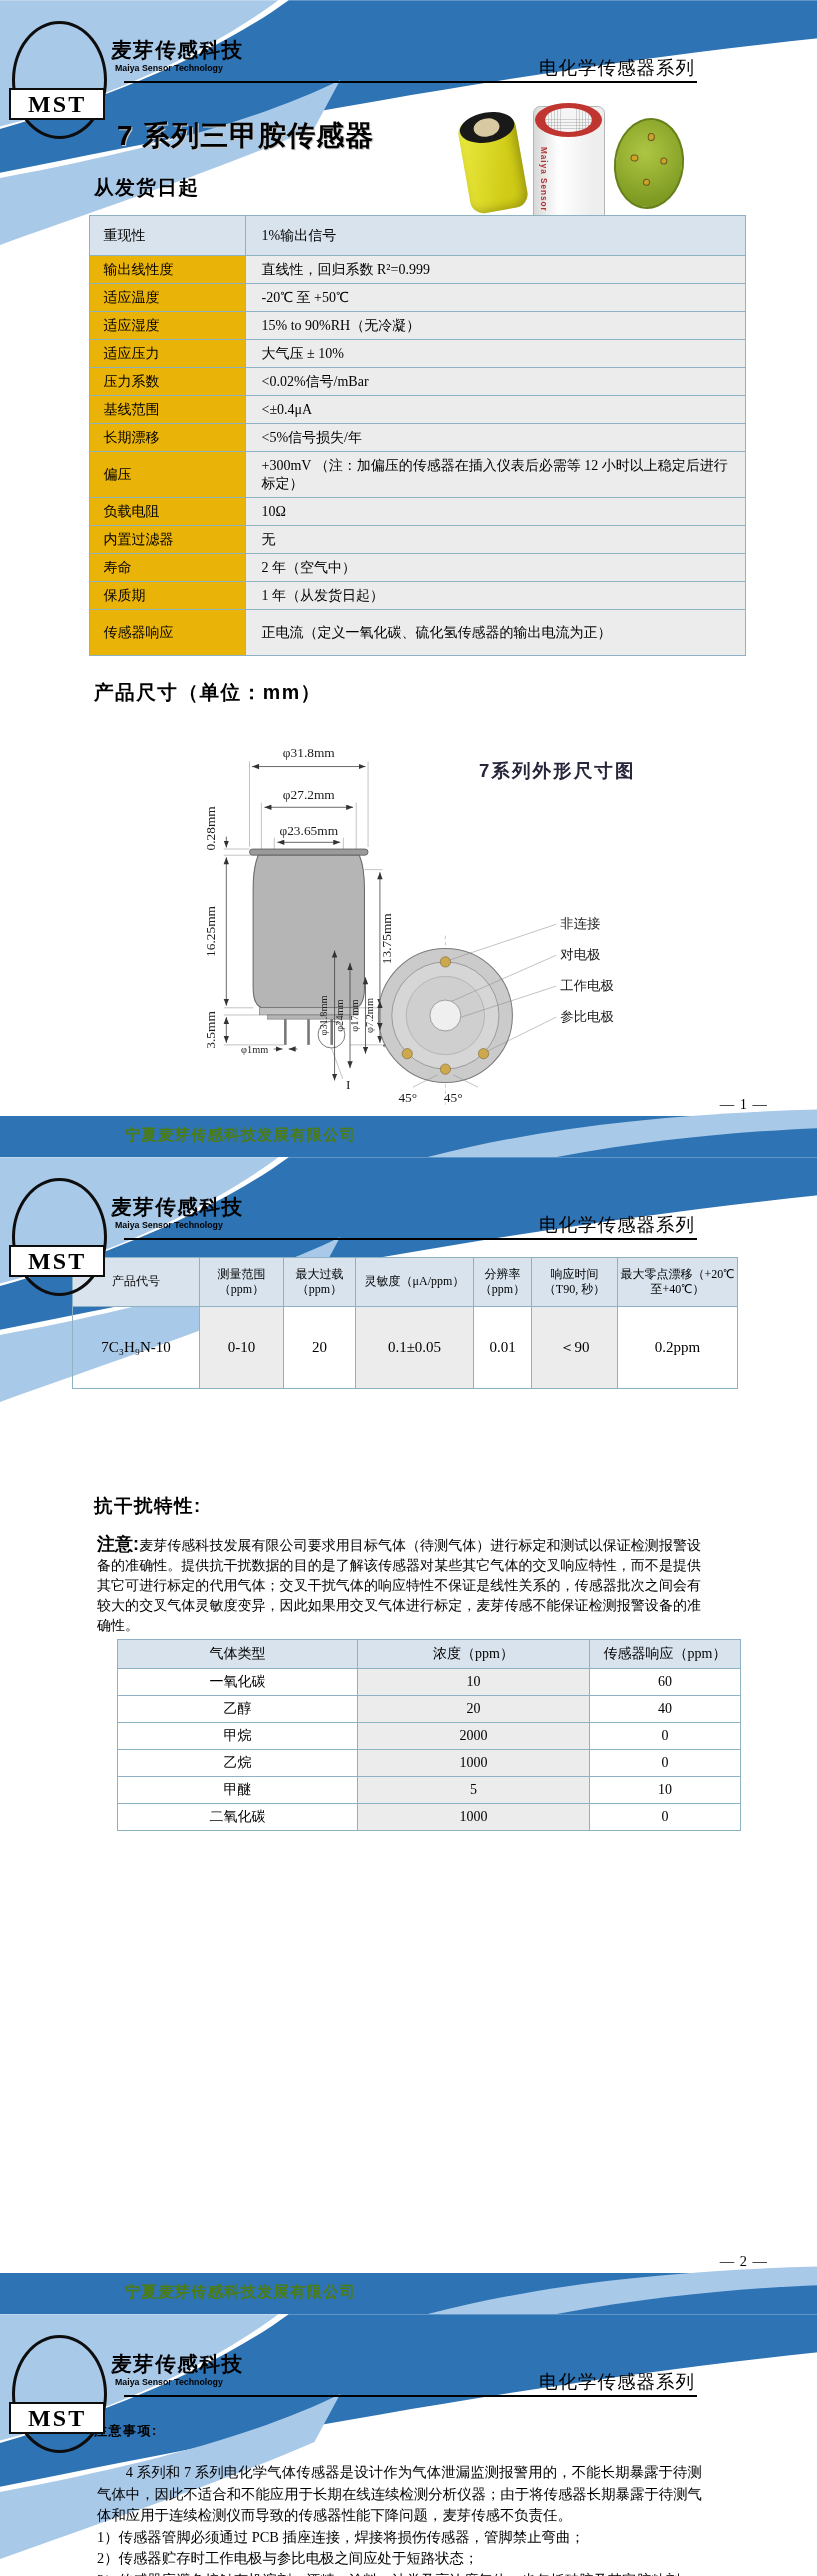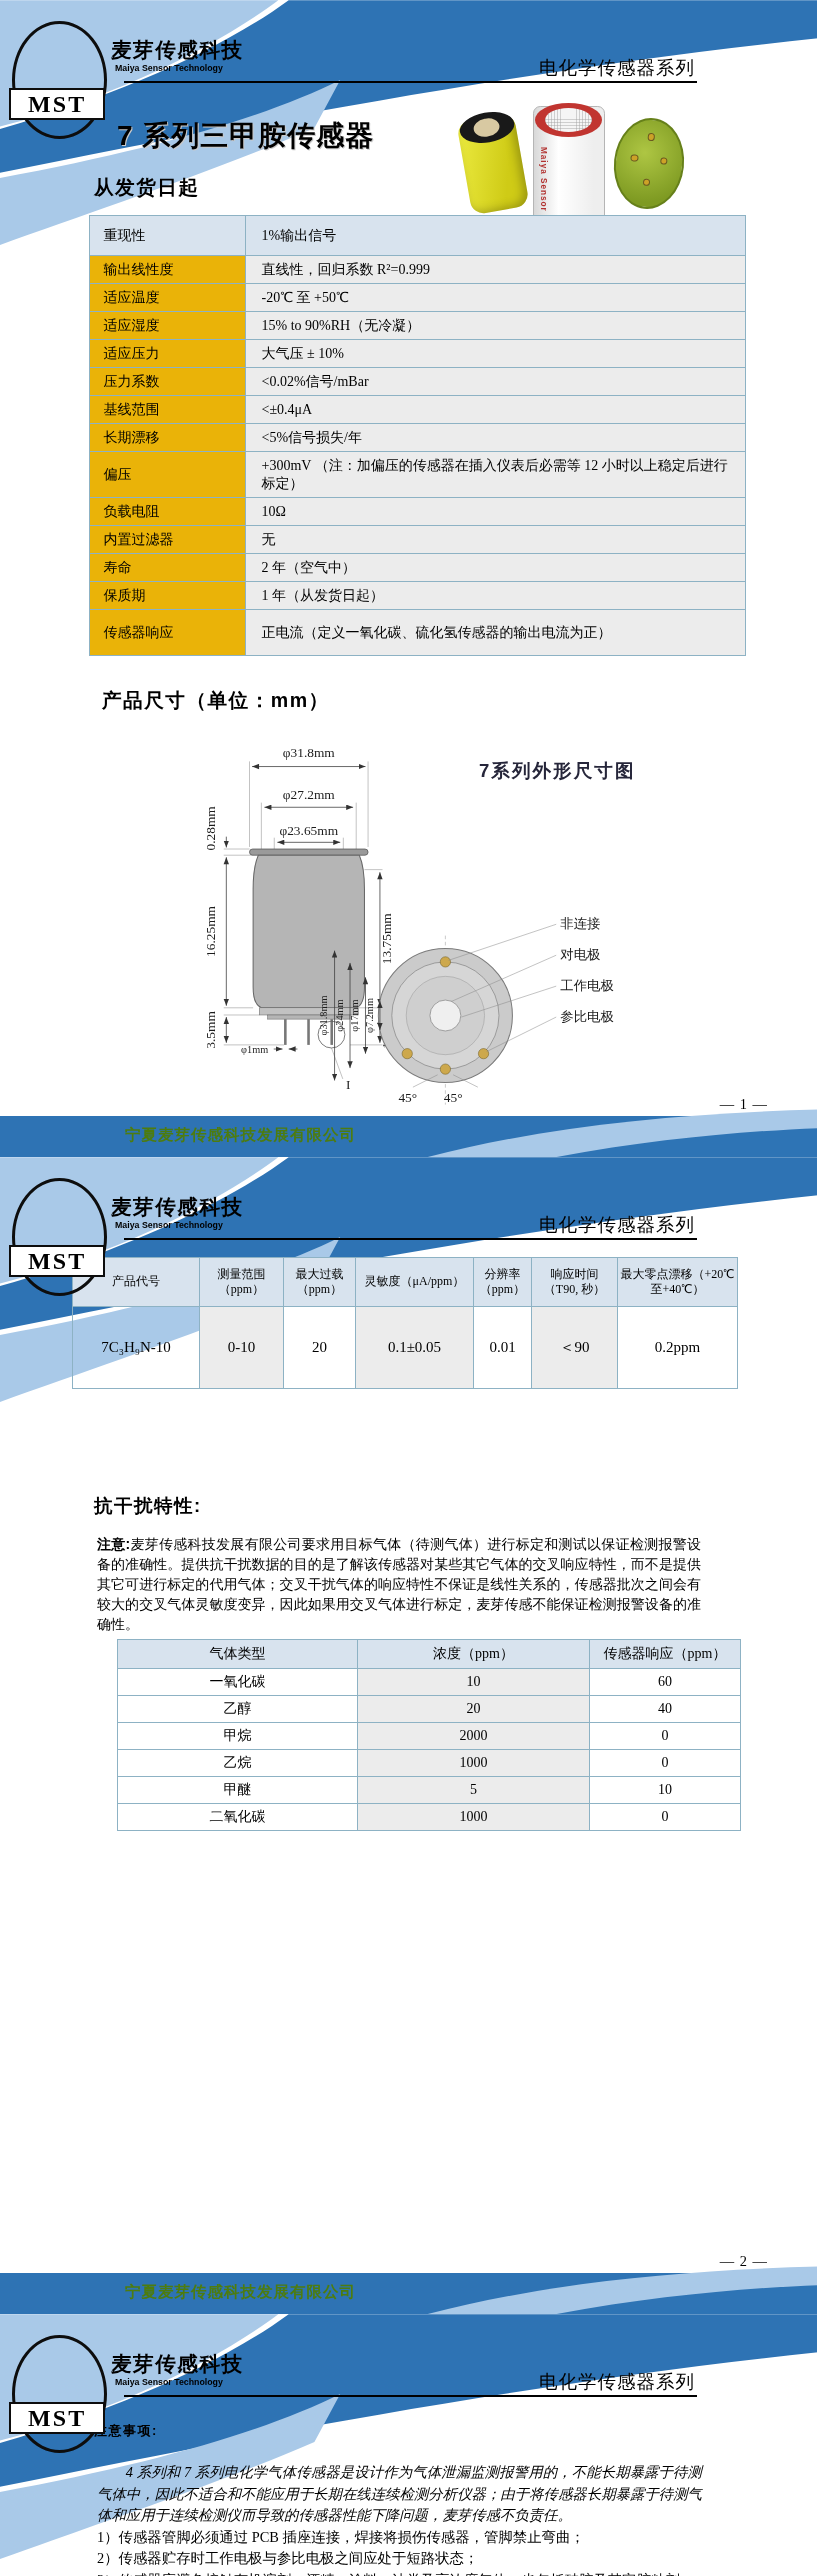--- a/index.html
+++ b/index.html
@@ -42,25 +42,25 @@
   .param th{background:#d8e3ee;font:400 12px/15.5px "Liberation Serif",serif;padding:1px 2.1px;height:49px;vertical-align:middle;}
   .param td{height:82px;font:15px "Liberation Serif",serif;vertical-align:middle;}
   .param td.g{background:#ececec;}
 
   .gas{position:absolute;left:117px;top:482px;width:623px;text-align:center;}
   .gas th{background:#d8e3ee;height:29px;font:400 14px "Liberation Serif",serif;}
   .gas td{height:27px;}
   .gas td.g{background:#ececec;}
 
   .notice{position:absolute;left:97px;top:377px;width:604px;font:14px/20px "Liberation Serif",serif;text-align:justify;z-index:2;}
-  .notice b{font-family:"Liberation Sans","DejaVu Sans",sans-serif;font-size:14px;}
+  .notice b{font-family:"Liberation Sans","DejaVu Sans",sans-serif;font-size:18px;}
 
   .notes{position:absolute;left:97px;top:148px;width:605px;font:14.4px/21.6px "Liberation Serif",serif;text-align:justify;z-index:2;}
   .notes p{margin:0;}
-  .notes p.intro{text-indent:2em;font-style:italic;}
+  .notes p.intro{text-indent:2em;}
 
   
   .photos{position:absolute;left:464px;top:106px;width:222px;height:120px;z-index:2;}
   .ph1{position:absolute;left:0;top:11.3px;width:58px;height:94px;border-radius:13.4px;
        background:linear-gradient(105deg,#eceb40,#cfcb16 70%);transform:rotate(-10deg);box-shadow:inset -4.1px -2.1px 9.3px rgba(0,0,0,.25);}
   .ph1-top{position:absolute;left:1.5px;top:-5.2px;width:55px;height:30px;background:#191919;border-radius:50%;}
   .ph1-filter{position:absolute;left:14.4px;top:5.7px;width:26px;height:18.5px;background:#d8c9a2;border-radius:50%;}
   .ph2{position:absolute;left:69px;top:0;width:70px;height:116px;border:0.5px solid #b5b5b5;border-radius:7.2px;
        background:linear-gradient(90deg,#d8d8d8,#ffffff 35%,#eeeeee 85%);}
   .ph2-ring{position:absolute;left:1px;top:-4.1px;width:67px;height:34px;background:#c13530;border-radius:50%;}
@@ -176,21 +176,21 @@
           <td>保质期</td>
           <td>1 年（从发货日起）</td>
         </tr>
       <tr class="tall">
           <td>传感器响应</td>
           <td>正电流（定义一氧化碳、硫化氢传感器的输出电流为正）</td>
         </tr>
     </tbody>
   </table>
 
-  <h2 class="sec-h" style="left:94px;top:679px;margin:8px;">产品尺寸（单位：mm）</h2>
+  <h2 class="sec-h" style="left:94px;top:679px;margin:0;">产品尺寸（单位：mm）</h2>
 
   <svg class="draw" width="567" height="392" viewBox="0 0 1100 760">
     <defs>
       <marker id="ah" markerWidth="10" markerHeight="8" refX="9" refY="3.5" orient="auto">
           <path d="M0,0 L9,3.5 L0,7 Z" fill="#333"></path>
         </marker>
       <marker id="ahs" markerWidth="10" markerHeight="8" refX="0" refY="3.5" orient="auto">
           <path d="M9,0 L0,3.5 L9,7 Z" fill="#333"></path>
         </marker>
     </defs>

